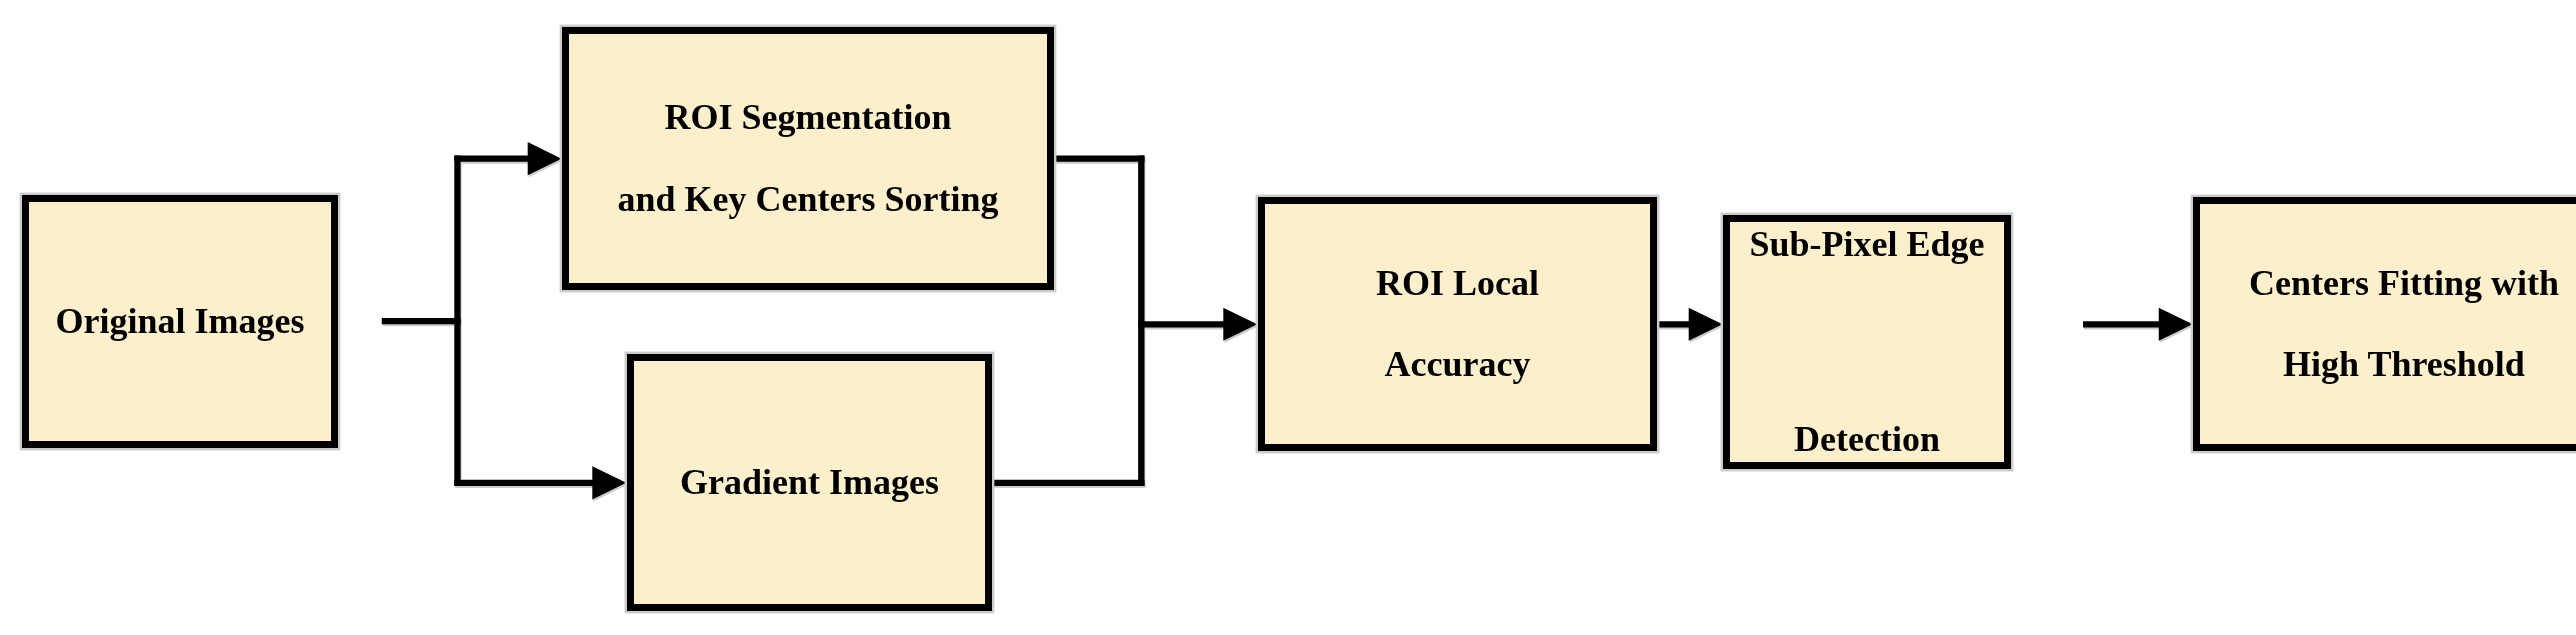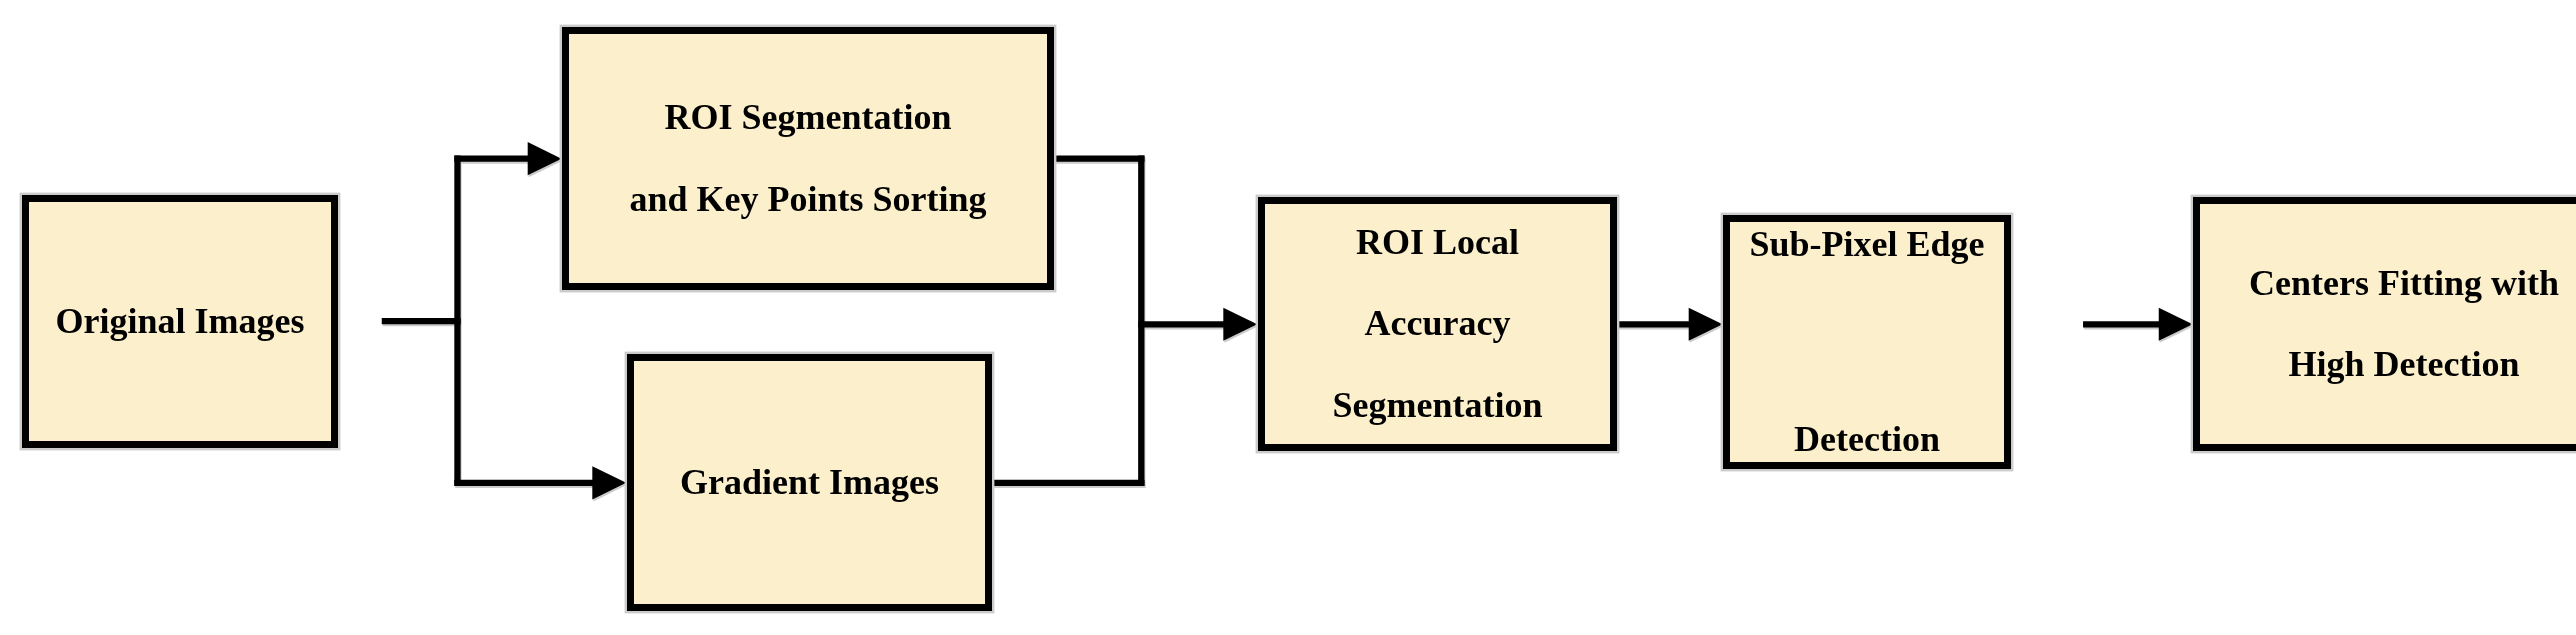--- a/index.html
+++ b/index.html
@@ -44,21 +44,21 @@
     line-height: 1.26;
     color: #000000;
     padding: 0 14px;
     gap: 36px;
   }
   .node span { display: block; white-space: nowrap; }
 
   #node-original-images            { left:   22px; top: 195px; width: 316px; height: 253px; }
   #node-roi-segmentation-sorting   { left:  562px; top:  27px; width: 492px; height: 263px; }
   #node-gradient-images            { left:  627px; top: 354px; width: 365px; height: 257px; }
-  #node-roi-local-threshold        { left: 1258px; top: 197px; width: 359px; height: 254px; }
+  #node-roi-local-threshold        { left: 1258px; top: 197px; width: 399px; height: 254px; }
   #node-sub-pixel-edge-detection   { left: 1723px; top: 215px; width: 288px; height: 254px; justify-content: space-between; }
   #node-centers-fitting            { left: 2193px; top: 197px; width: 422px; height: 254px; }
 </style>
 </head>
 <body>
 
 <div class="stage">
 
   <svg class="connector-layer" viewBox="0 0 3266 806" xmlns="http://www.w3.org/2000/svg">
 
@@ -87,37 +87,36 @@
     <path d="M2645 411 L2737 411"></path>
     <polygon points="2737,390 2737,432 2780,411"></polygon>
   </svg>
 
   <div class="node" id="node-original-images">
     <span>Original Images</span>
   </div>
 
   <div class="node" id="node-roi-segmentation-sorting">
     <span>ROI Segmentation</span>
-    <span>and Key Points Sorting</span>
+    <span>and Key Centers Sorting</span>
   </div>
 
   <div class="node" id="node-gradient-images">
     <span>Gradient Images</span>
   </div>
 
   <div class="node" id="node-roi-local-threshold">
     <span>ROI Local</span>
     <span>Accuracy</span>
-    <span>Segmentation</span>
   </div>
 
   <div class="node" id="node-sub-pixel-edge-detection">
     <span>Sub-Pixel Edge</span>
     <span>Detection</span>
   </div>
 
   <div class="node" id="node-centers-fitting">
     <span>Centers Fitting with</span>
-    <span>High Detection</span>
+    <span>High Threshold</span>
   </div>
 
 </div>
 
 
 </body></html>

